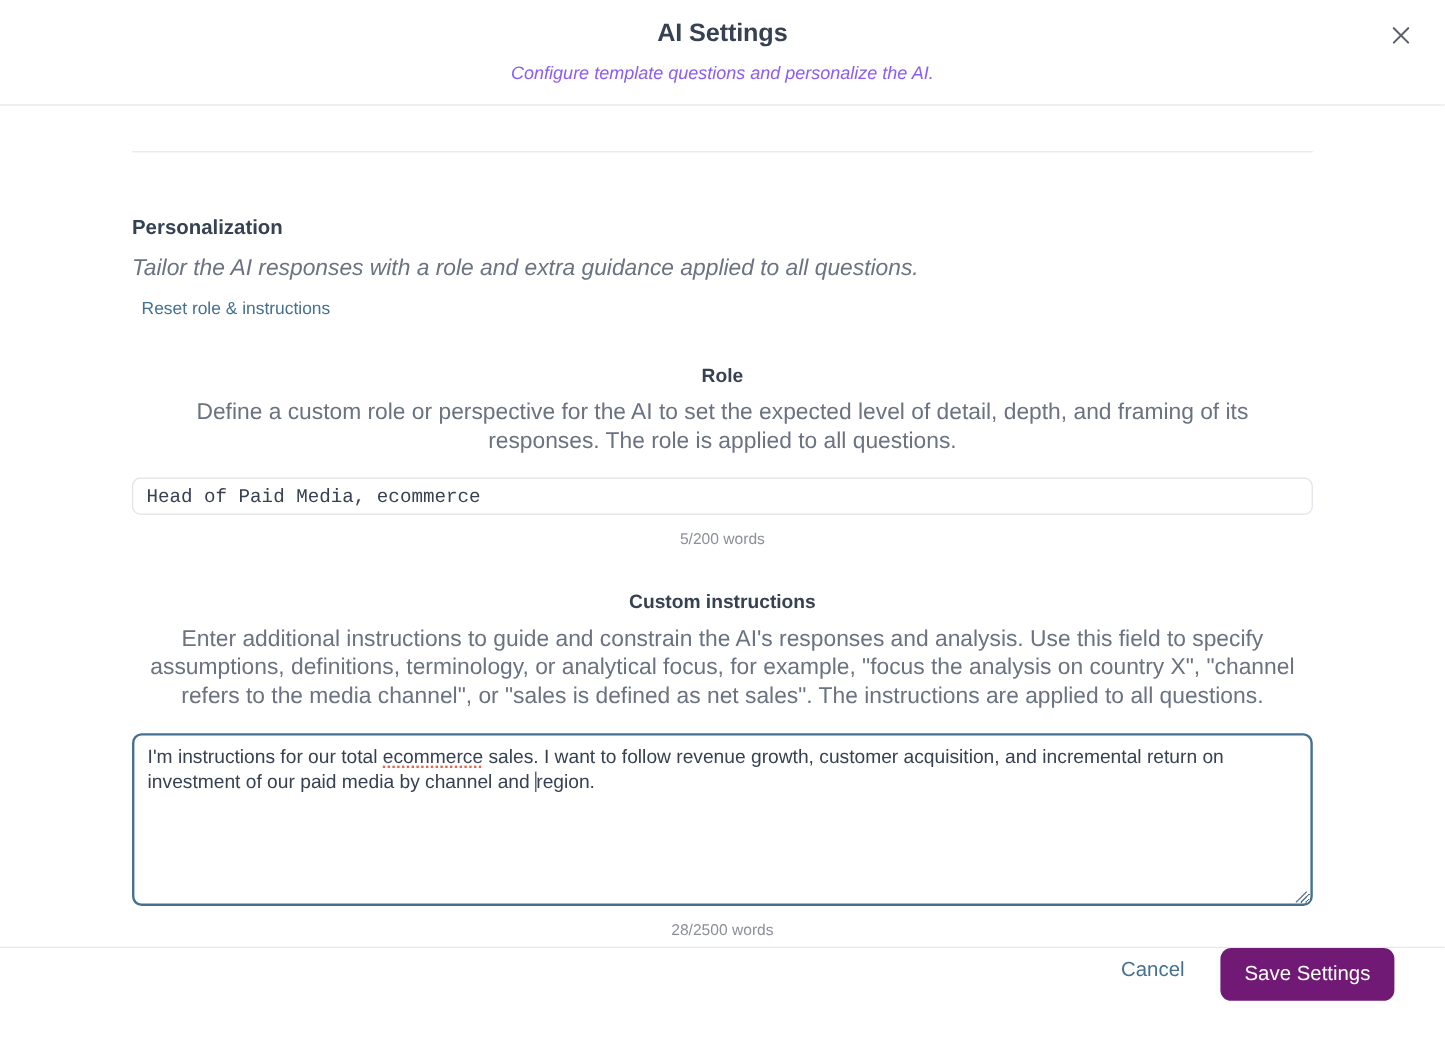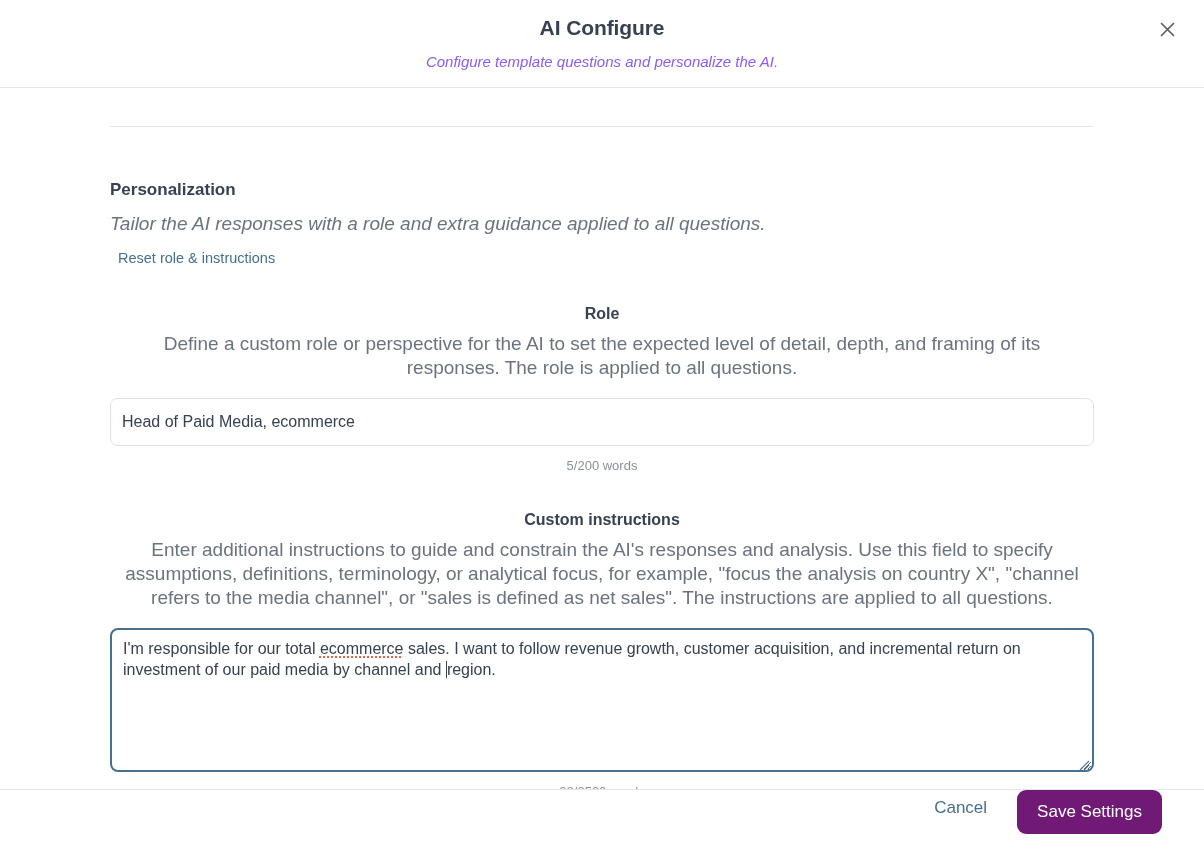--- a/index.html
+++ b/index.html
@@ -120,24 +120,24 @@
     font-size: 19px;
     color: #6b7280;
     line-height: 24px;
     margin: 8px auto 0;
     max-width: 960px;
   }
 
   .text-input {
     display: block;
     width: 984px;
-    height: 48px;
+    height: 31px;
     margin-top: 18px;
     padding: 0 11px;
-    font-family: Liberation Sans, sans-serif;
+    font-family: Liberation Mono, monospace;
     font-size: 16px;
     color: #374151;
     background: #ffffff;
     border: 1px solid #dfe3e8;
     border-radius: 7px;
     outline: none;
   }
 
   .word-count {
     text-align: center;
@@ -238,21 +238,21 @@
     cursor: pointer;
     line-height: 20px;
   }
 </style>
 </head>
 <body>
 
 <div class="modal">
 
   <div class="modal-header">
-    <div class="modal-title">AI Configure</div>
+    <div class="modal-title">AI Settings</div>
     <div class="modal-subtitle">Configure template questions and personalize the AI.</div>
     <button class="close-btn">
       <span>
         <svg width="19" height="19" viewBox="0 0 19 19" fill="none" stroke="#5b5f6b" stroke-width="1.7" stroke-linecap="round">
           <line x1="3.5" y1="3.5" x2="15.5" y2="15.5"></line>
           <line x1="15.5" y1="3.5" x2="3.5" y2="15.5"></line>
         </svg>
       </span>
     </button>
   </div>
@@ -273,21 +273,21 @@
       <div class="word-count">5/200 words</div>
     </div>
 
     
     <div class="field-group">
       <div class="field-label">Custom instructions</div>
       <div class="field-help">Enter additional instructions to guide and constrain the AI's responses and analysis. Use this field to specify assumptions, definitions, terminology, or analytical focus, for example, "focus the analysis on country X", "channel refers to the media channel", or "sales is defined as net sales". The instructions are applied to all questions.</div>
 
       <div class="textarea-wrap">
         <textarea class="text-area" spellcheck="false" style="color: transparent; caret-color: transparent;">I'm responsible for our total ecommerce sales. I want to follow revenue growth, customer acquisition, and incremental return on investment of our paid media by channel and region.</textarea>
-        <div class="textarea-mirror"><span>I'm responsible for our total </span><span class="misspelled">ecommerce</span><span> sales. I want to follow revenue growth, customer acquisition, and incremental return on investment of our paid media by channel and </span><span class="caret"></span><span>region.</span></div>
+        <div class="textarea-mirror"><span>I'm instructions for our total </span><span class="misspelled">ecommerce</span><span> sales. I want to follow revenue growth, customer acquisition, and incremental return on investment of our paid media by channel and </span><span class="caret"></span><span>region.</span></div>
         <span class="resize-grip">
           <svg width="11" height="11" viewBox="0 0 11 11" stroke="#45708f" stroke-width="1.1">
             <line x1="10" y1="1" x2="1" y2="10"></line>
             <line x1="10" y1="5" x2="5" y2="10"></line>
             <line x1="10" y1="9" x2="9" y2="10"></line>
           </svg>
         </span>
       </div>
 
       <div class="word-count">28/2500 words</div>

